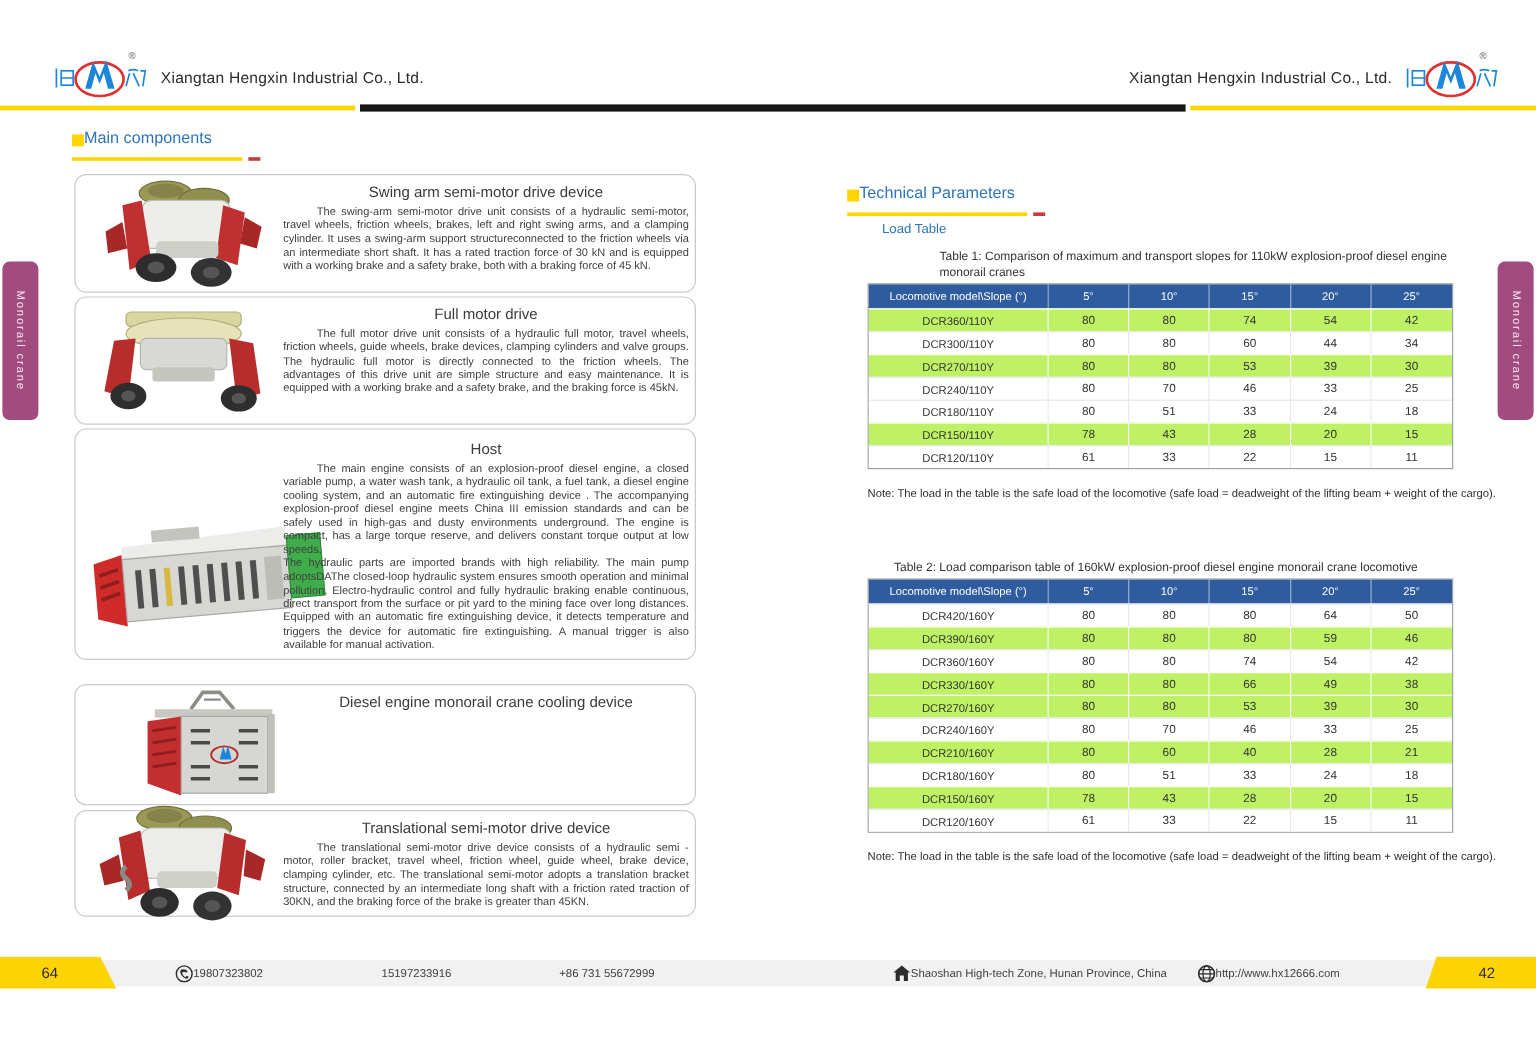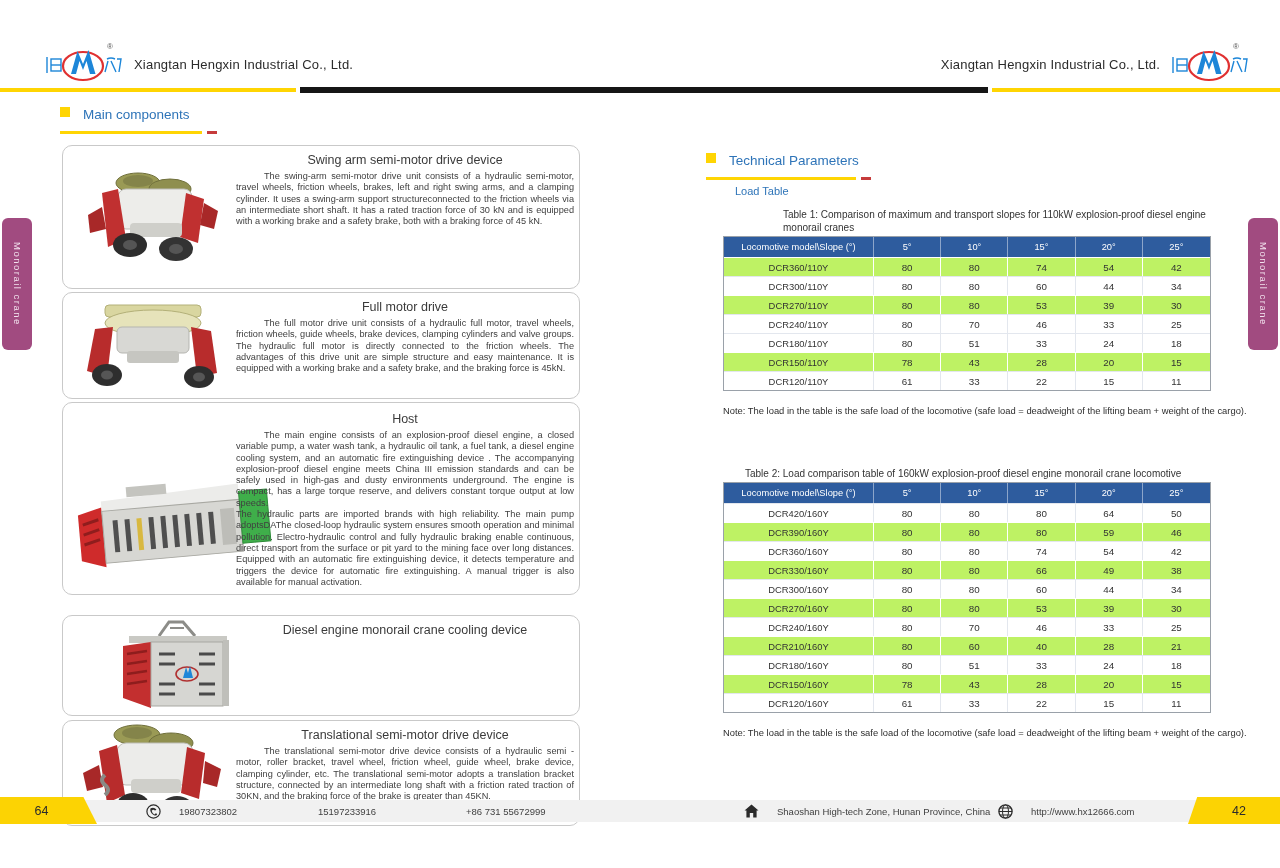--- a/index.html
+++ b/index.html
@@ -14,35 +14,35 @@
   .company{font-size:13px;color:#2b2b2b;letter-spacing:.2px}
 
   
   .bar{position:absolute}
   .bar-yellow-left{left:0;top:88px;width:296px;height:4px;background:#ffd503}
   .bar-black{left:300px;top:87px;width:688px;height:6px;background:#161616}
   .bar-yellow-right{left:992px;top:88px;width:288px;height:4px;background:#ffd503}
 
   
   .sec{position:absolute}
-  .sec .row{display:flex;align-items:flex-start;gap:13px}
+  .sec .row{display:flex;align-items:flex-end;}
   .sec .sq{width:10px;height:10px;background:#ffd503}
   .sec .lbl{font-size:13.5px;color:#2e74b8}
   .sec .ul{position:absolute;left:0;top:24px;height:3px;background:#ffd503}
   .sec .dash{position:absolute;top:24px;height:3px;width:10px;background:#c63b3b}
   .sub-lbl{position:absolute;font-size:11px;color:#2e74b8}
 
   
   #components{position:absolute;left:62px;top:145px;width:518px}
   .comp-box{position:relative;border:1px solid #c9c9c9;border-radius:10px;margin-bottom:3px;background:#fff}
-  .comp-swing{height:144px}
+  .comp-swing{height:99px}
   .comp-full{height:107px}
   .comp-host{height:193px;margin-bottom:20px}
   .comp-cooling{height:101px;margin-bottom:4px}
-  .comp-translational{height:106px}
+  .comp-translational{height:89px}
   .comp-img{position:absolute;left:12px;top:4px;bottom:4px;width:158px;display:flex;align-items:center;justify-content:center}
   .comp-full .comp-img{left:2px;width:172px}
   .comp-host .comp-img{top:auto;bottom:4px;left:4px;width:218px;height:128px}
   .comp-cooling .comp-img{left:42px;width:142px}
   .comp-translational .comp-img{left:6px;width:170px}
   .comp-text{position:absolute;left:173px;top:7px;width:338px}
   .comp-host .comp-text{top:9px}
   .comp-title{text-align:center;font-size:12.5px;color:#3a3a3a;margin-bottom:4px}
   .comp-text p{font-size:9.2px;line-height:11.3px;color:#404040;text-align:justify;text-indent:28px}
   .comp-text p.noindent{text-indent:0}
@@ -68,21 +68,21 @@
   td:last-child{border-right:none}
   tr.shaded td{background:#bef264;border-right-color:#fff;border-top-color:#fff}
   td.model{font-size:9.4px}
   .note{margin-top:14px;font-size:9.4px;color:#2e2e2e}
 
   
   #footer-bar{position:absolute;left:0;top:800px;width:1280px;height:22px;background:#f1f1f1}
   .ftab{position:absolute;top:797px;height:27px;background:#fcd303;display:flex;align-items:center;justify-content:center;font-size:12.5px;color:#2b2b2b}
   .ftab-41{left:0;width:97px;clip-path:polygon(0 0,86% 0,100% 100%,0 100%);padding-right:14px}
   .ftab-42{left:1188px;width:92px;clip-path:polygon(10% 0,100% 0,100% 100%,0 100%);padding-left:10px}
-  .fitem{position:absolute;top:0;height:22px;display:flex;align-items:center;gap:18px;font-size:9.5px;color:#3f3f3f}
+  .fitem{position:absolute;top:0;height:22px;display:flex;align-items:center;gap:0;font-size:9.5px;color:#3f3f3f}
   .fi-phone1{left:146px}.fi-phone2{left:318px}.fi-phone3{left:466px}
   .fi-address{left:744px}.fi-site{left:998px}
   .ficon{display:inline-flex}
 </style>
 </head>
 <body>
 
 <div id="page">
 
   <div class="hdr hdr-left">
@@ -412,28 +412,20 @@
             <td class="">42</td>
           </tr>
           <tr class="shaded">
             <td class="model">DCR330/160Y</td>
             <td class="">80</td>
             <td class="">80</td>
             <td class="">66</td>
             <td class="">49</td>
             <td class="">38</td>
           </tr>
-          <tr class="">
-            <td class="model">DCR300/160Y</td>
-            <td class="">80</td>
-            <td class="">80</td>
-            <td class="">60</td>
-            <td class="">44</td>
-            <td class="">34</td>
-          </tr>
           <tr class="shaded">
             <td class="model">DCR270/160Y</td>
             <td class="">80</td>
             <td class="">80</td>
             <td class="">53</td>
             <td class="">39</td>
             <td class="">30</td>
           </tr>
           <tr class="">
             <td class="model">DCR240/160Y</td>

